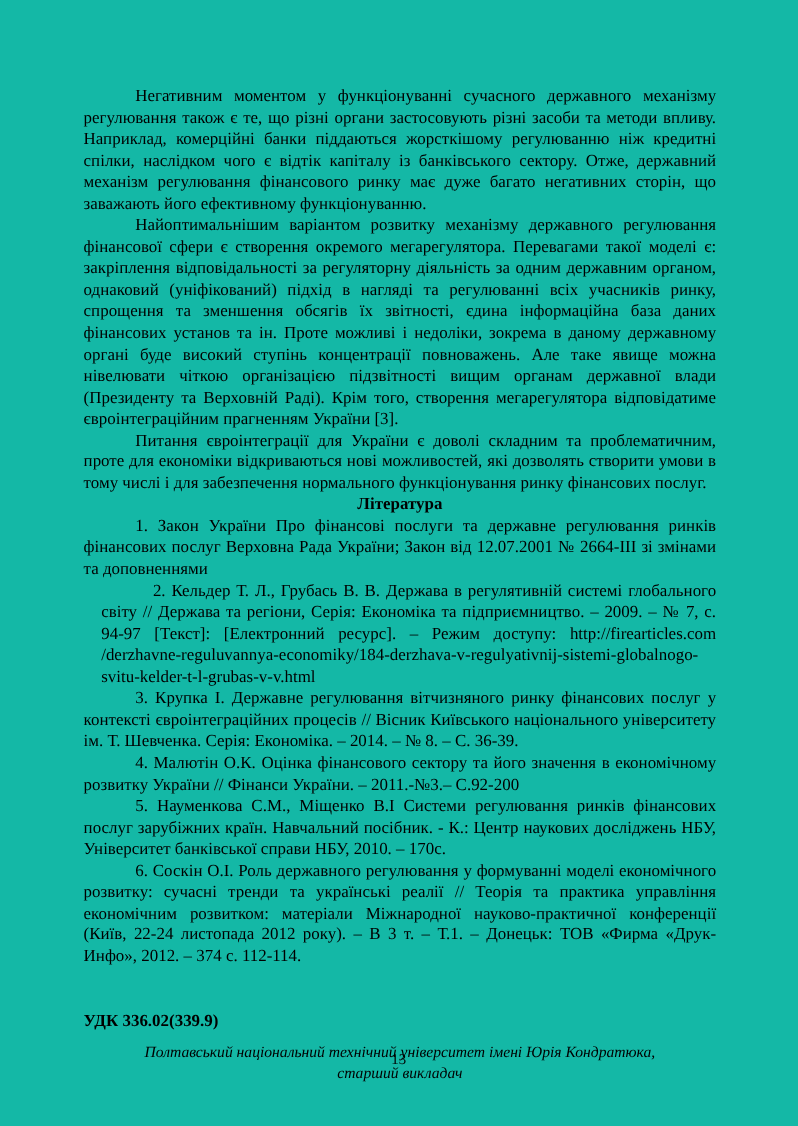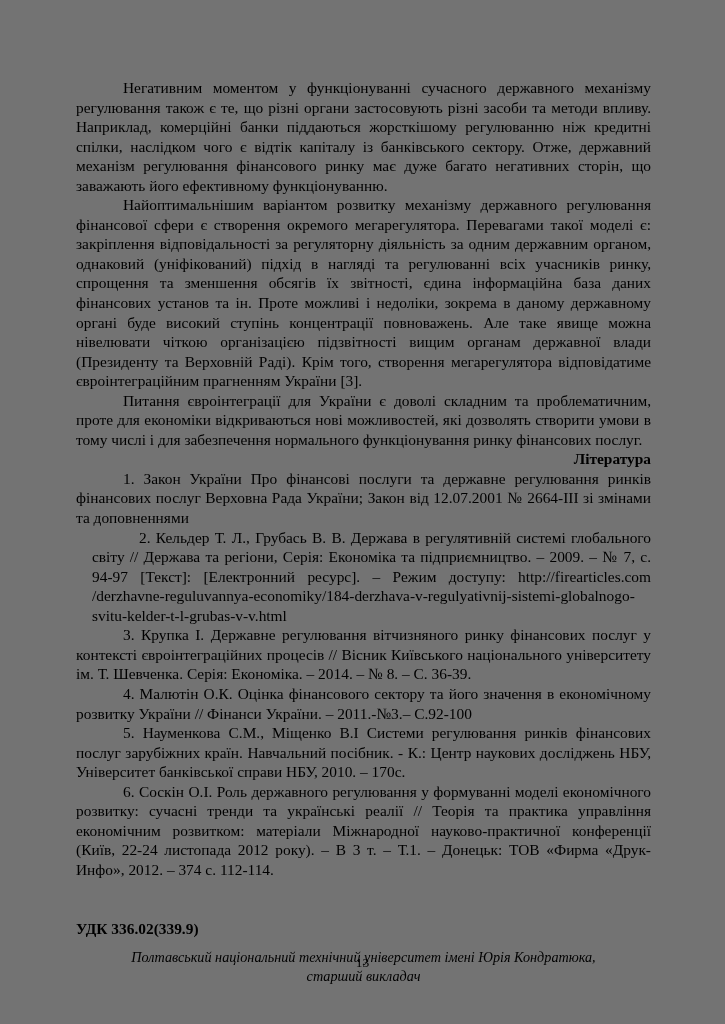--- a/index.html
+++ b/index.html
@@ -9,21 +9,21 @@
     background: #ffffff;
   }
   body {
     font-family: "Liberation Serif", "DejaVu Serif", serif;
     color: #000000;
   }
   .page {
     position: relative;
     width: 725px;
     height: 1024px;
-    background: #737373;
+    background: #14b8a6;
     overflow: hidden;
     box-sizing: border-box;
   }
   .content {
     position: absolute;
     left: 76px;
     top: 78px;
     width: 575px;
   }
   p.body-par {
@@ -33,21 +33,21 @@
     text-align: justify;
     text-indent: 47px;
     hyphens: none;
     -webkit-hyphens: none;
   }
   .lit-heading {
     margin: 0;
     font-size: 15.4px;
     line-height: 19.55px;
     font-weight: bold;
-    text-align: right;
+    text-align: center;
   }
   p.ref-item {
     margin: 0;
     font-size: 15.4px;
     line-height: 19.55px;
     text-align: justify;
     text-indent: 47px;
     hyphens: none;
     -webkit-hyphens: none;
   }
@@ -103,21 +103,21 @@
 
     <p class="body-par">Негативним моментом у функціонуванні сучасного державного механізму регулювання також є те, що різні органи застосовують різні засоби та методи впливу. Наприклад, комерційні банки піддаються жорсткішому регулюванню ніж кредитні спілки, наслідком чого є відтік капіталу із банківського сектору. Отже, державний механізм регулювання фінансового ринку має дуже багато негативних сторін, що заважають його ефективному функціонуванню.</p>
     <p class="body-par">Найоптимальнішим варіантом розвитку механізму державного регулювання фінансової сфери є створення окремого мегарегулятора. Перевагами такої моделі є: закріплення відповідальності за регуляторну діяльність за одним державним органом, однаковий (уніфікований) підхід в нагляді та регулюванні всіх учасників ринку, спрощення та зменшення обсягів їх звітності, єдина інформаційна база даних фінансових установ та ін. Проте можливі і недоліки, зокрема в даному державному органі буде високий ступінь концентрації повноважень. Але таке явище можна нівелювати чіткою організацією підзвітності вищим органам державної влади (Президенту та Верховній Раді). Крім того, створення мегарегулятора відповідатиме євроінтеграційним прагненням України [3].</p>
     <p class="body-par">Питання євроінтеграції для України є доволі складним та проблематичним, проте для економіки відкриваються нові можливостей, які дозволять створити умови в тому числі і для забезпечення нормального функціонування ринку фінансових послуг.</p>
 
     <div class="lit-heading">Література</div>
 
     <p class="ref-item">1. Закон України Про фінансові послуги та державне регулювання ринків фінансових послуг Верховна Рада України; Закон від 12.07.2001 № 2664-III зі змінами та доповненнями</p>
     <p class="ref-item ref-wrap">2. Кельдер Т. Л., Грубась В. В. Держава в регулятивній системі глобального світу // Держава та регіони, Серія: Економіка та підприємництво. – 2009. – № 7, с. 94-97 [Текст]: [Електронний ресурс]. – Режим доступу: http://firearticles.com /derzhavne-reguluvannya-economiky/184-derzhava-v-regulyativnij-sistemi-globalnogo-svitu-kelder-t-l-grubas-v-v.html</p>
     <p class="ref-item">3. Крупка І. Державне регулювання вітчизняного ринку фінансових послуг у контексті євроінтеграційних процесів // Вісник Київського національного університету ім. Т. Шевченка. Серія: Економіка. – 2014. – № 8. – С. 36-39.</p>
-    <p class="ref-item">4. Малютін О.К. Оцінка фінансового сектору та його значення в економічному розвитку України // Фінанси України. – 2011.-№3.– С.92-100</p>
+    <p class="ref-item">4. Малютін О.К. Оцінка фінансового сектору та його значення в економічному розвитку України // Фінанси України. – 2011.-№3.– С.92-200</p>
     <p class="ref-item">5. Науменкова С.М., Міщенко В.І Системи регулювання ринків фінансових послуг зарубіжних країн. Навчальний посібник. - К.: Центр наукових досліджень НБУ, Університет банківської справи НБУ, 2010. – 170с.</p>
     <p class="ref-item">6. Соскін О.І. Роль державного регулювання у формуванні моделі економічного розвитку: сучасні тренди та українські реалії // Теорія та практика управління економічним розвитком: матеріали Міжнародної науково-практичної конференції (Київ, 22-24 листопада 2012 року). – В 3 т. – Т.1. – Донецьк: ТОВ «Фирма «Друк-Инфо», 2012. – 374 с. 112-114.</p>
 
     <div class="spacer-block"></div>
 
     <div class="udk">УДК 336.02(339.9)</div>
 
     <div class="gap-sm"></div>
 
     <div class="affiliation">Полтавський національний технічний університет  імені Юрія Кондратюка,</div>

